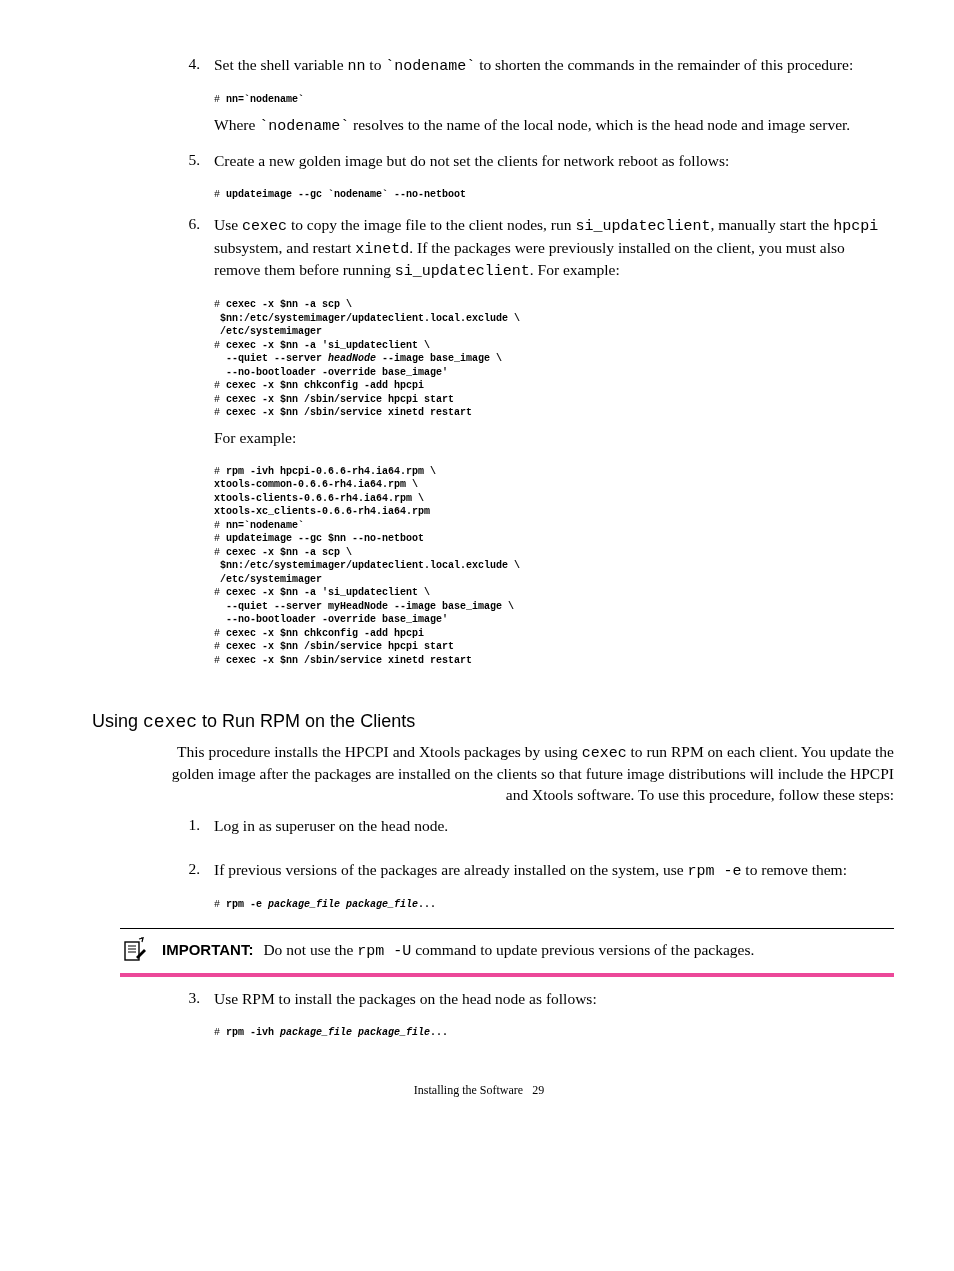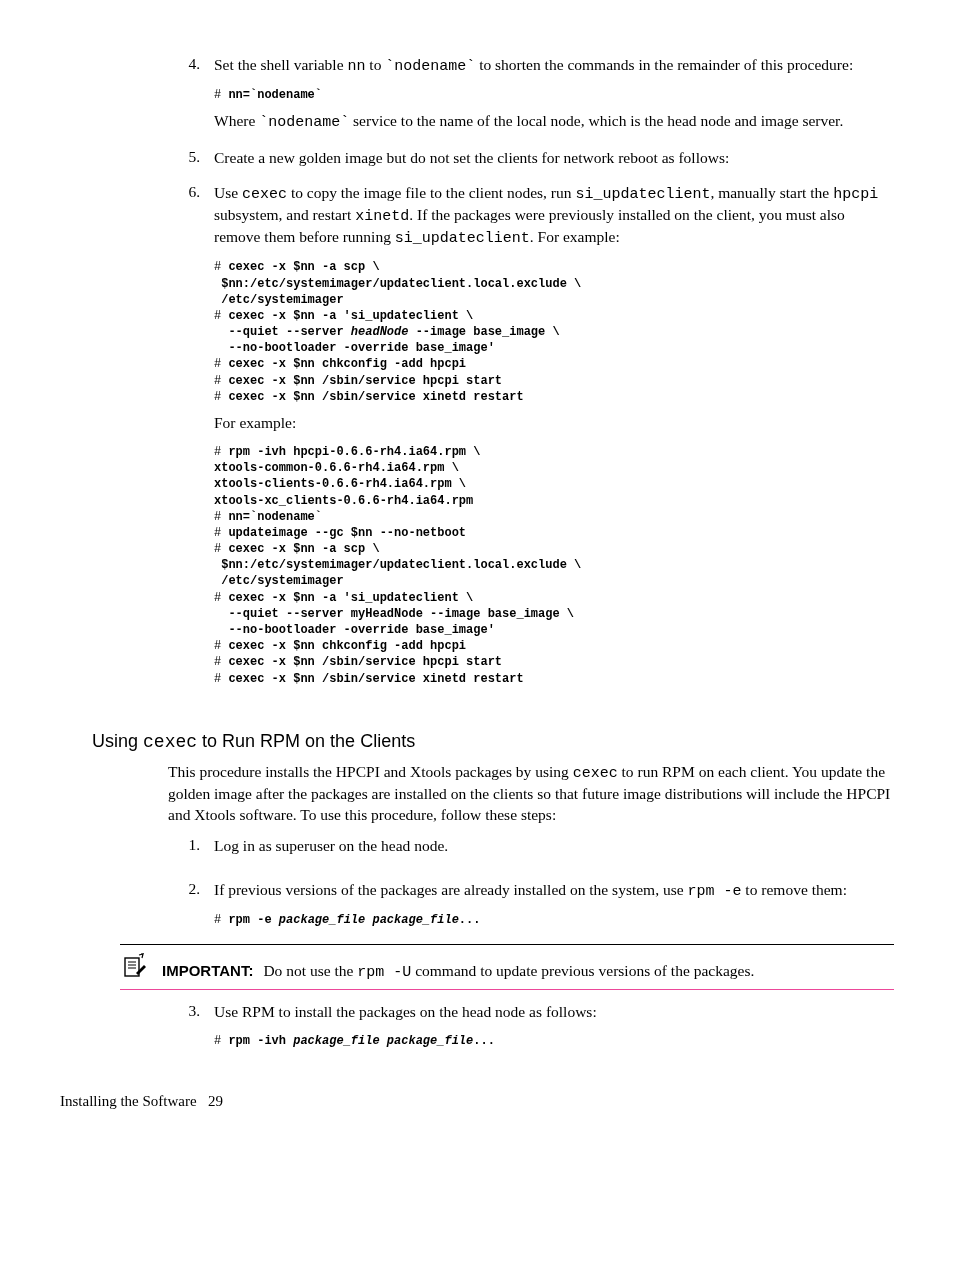--- a/index.html
+++ b/index.html
@@ -32,102 +32,104 @@
   }
   .prose {
     margin: 0 0 8px 0;
   }
   .code-inline {
     font-family: "Courier New", monospace;
     font-size: 15px;
   }
   .code-block {
     font-family: "Courier New", monospace;
-    font-size: 12px;
+    font-size: 10px;
     font-weight: bold;
     white-space: pre;
     line-height: 1.35;
-    margin: 10px 0 8px 0;
+    margin: 16px 0 8px 0;
   }
   .code-block .hash {
     font-weight: normal;
   }
   .italic {
     font-style: italic;
   }
   .section-heading {
     font-family: Arial, Helvetica, sans-serif;
     font-weight: normal;
     font-size: 18px;
     margin: 36px 0 10px -76px;
   }
   .section-body {
     font-size: 15.5px;
     line-height: 1.35;
     margin: 8px 0 10px 0;
+    text-align: right;
   }
   .content-indent {
     margin-left: 108px;
   }
   .important-box {
     border-top: 1px solid #000;
-    border-bottom: 1px solid #ec4899;
+    border-bottom: 4px solid #ec4899;
     padding: 6px 0 6px 0;
     margin: 8px 0 12px -48px;
     display: flex;
-    align-items: flex-end;
+    align-items: center;
   }
   .important-icon {
     width: 40px;
     flex-shrink: 0;
     padding-left: 2px;
     padding-top:2px;
   }
   .important-text {
     flex: 1;
     font-size: 15.5px;
     line-height: 1.35;
   }
   .important-label {
     font-family: Arial, Helvetica, sans-serif;
     font-weight: bold;
     font-size: 15px;
     margin-right: 10px;
   }
   .footer {
-    text-align: left;
-    font-size: 15px;
+    text-align: center;
+    font-size: 12px;
     margin-top: 36px;
     margin-right: -4px;
   }
 </style>
 </head>
 <body>
 
 <div class="page">
 
   <div class="content-indent">
 
     <div class="ol-item">
       <div class="ol-num">4.</div>
       <div class="ol-body">
         <p class="prose">
           <span>Set the shell variable </span><span class="code-inline">nn</span><span> to </span><span class="code-inline">`nodename`</span><span> to shorten the commands in the remainder of this procedure:</span>
         </p>
         <div class="code-block"><span class="hash">#</span><span> nn=`nodename`</span></div>
         <p class="prose">
-          <span>Where </span><span class="code-inline">`nodename`</span><span> service to the name of the local node, which is the head node and image server.</span>
+          <span>Where </span><span class="code-inline">`nodename`</span><span> resolves to the name of the local node, which is the head node and image server.</span>
         </p>
       </div>
     </div>
 
     <div class="ol-item">
       <div class="ol-num">5.</div>
       <div class="ol-body">
         <p class="prose">Create a new golden image but do not set the clients for network reboot as follows:</p>
+        <div class="code-block"><span class="hash">#</span><span> updateimage --gc `nodename` --no-netboot</span></div>
       </div>
     </div>
 
     <div class="ol-item">
       <div class="ol-num">6.</div>
       <div class="ol-body">
         <p class="prose">
           <span>Use </span><span class="code-inline">cexec</span><span> to copy the image file to the client nodes, run  </span><span class="code-inline">si_updateclient</span><span>, manually start the </span><span class="code-inline">hpcpi</span><span> subsystem, and restart </span><span class="code-inline">xinetd</span><span>. If the packages were previously installed on the client, you must also remove them before running </span><span class="code-inline">si_updateclient</span><span>. For example:</span>
         </p>
         <div class="code-block"><span class="hash">#</span> cexec -x $nn -a scp \

